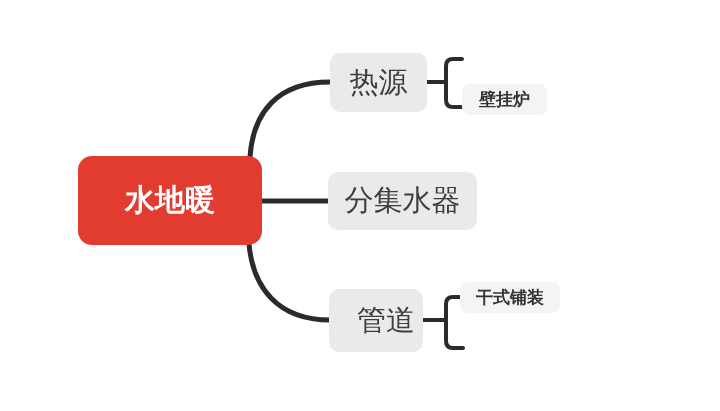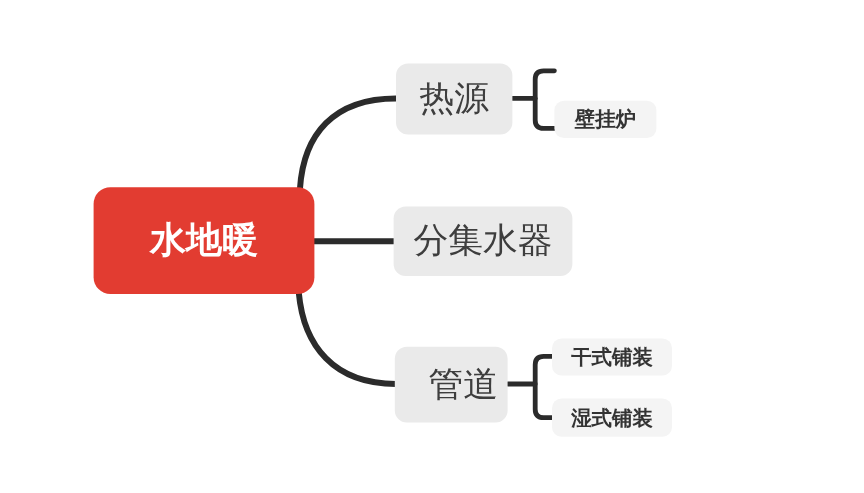--- a/index.html
+++ b/index.html
@@ -114,15 +114,14 @@
 
   <div class="node node-branch node-branch-2">分集水器</div>
 
   <div class="node node-branch node-branch-3">管道</div>
 
 
   <div class="node node-child node-child-1b">壁挂炉</div>
 
   <div class="node node-child node-child-3a">干式铺装</div>
 
-  <div class="node node-child node-child-3b">湿式铺装</div>
 
 </div>
 
 </body></html>

